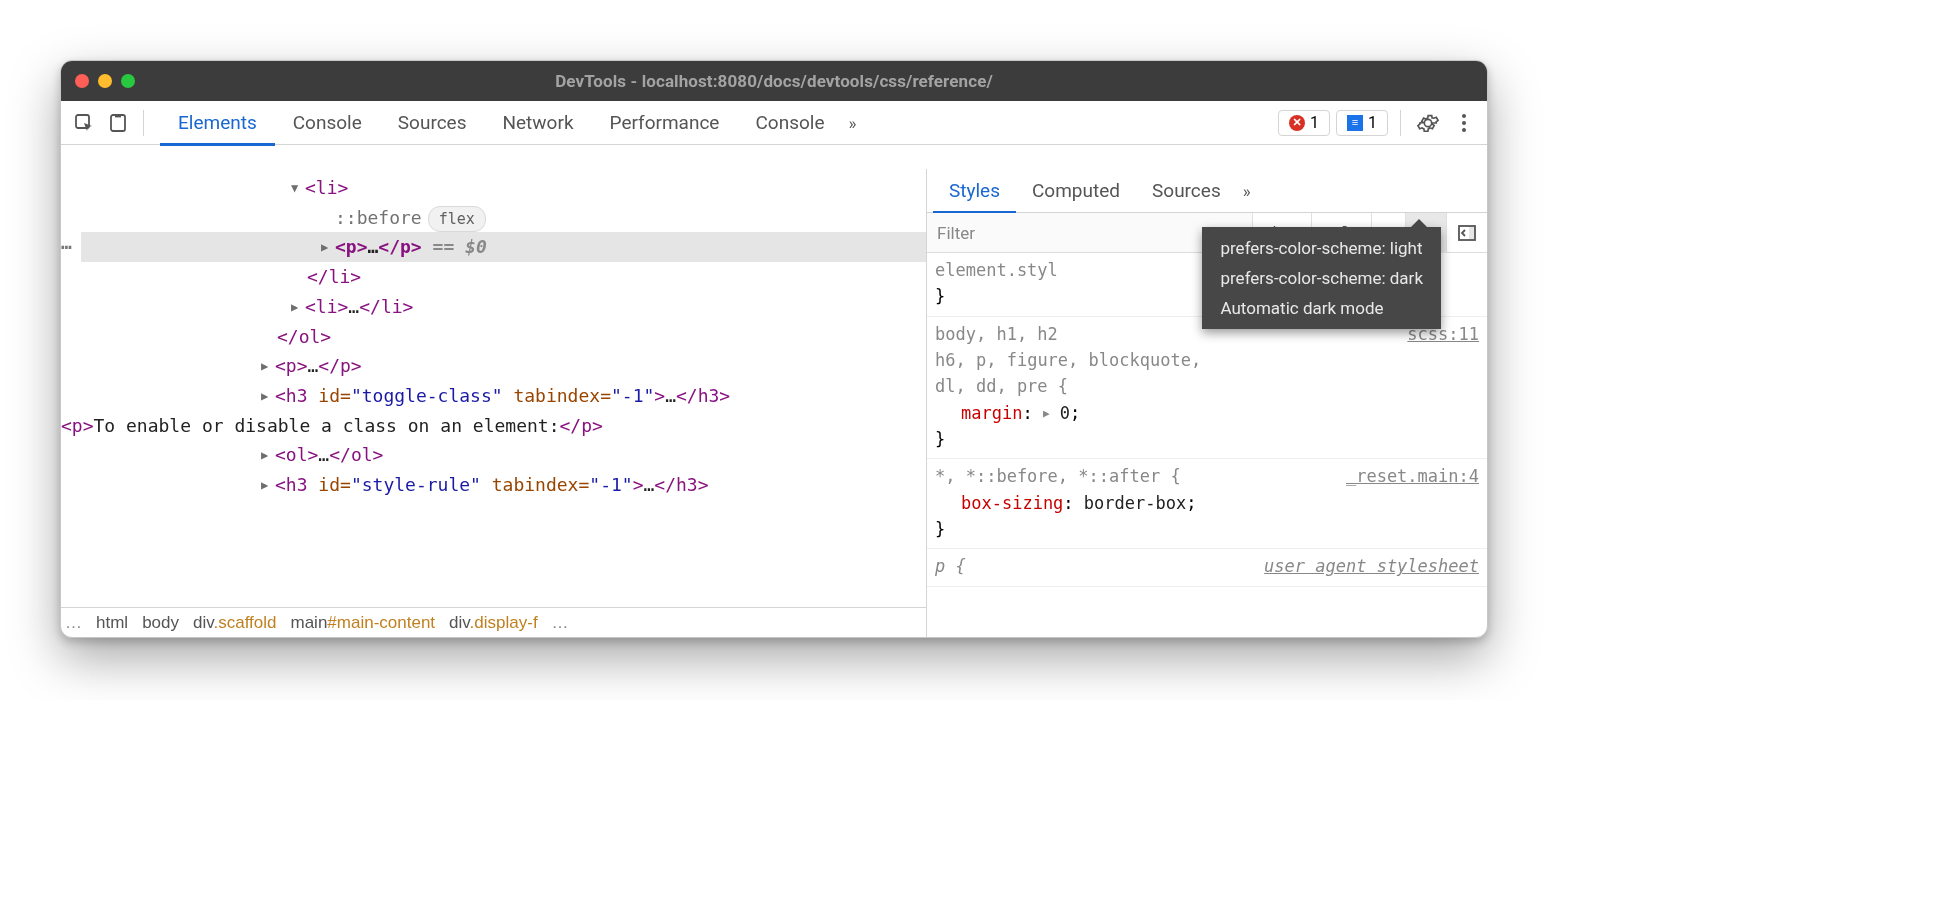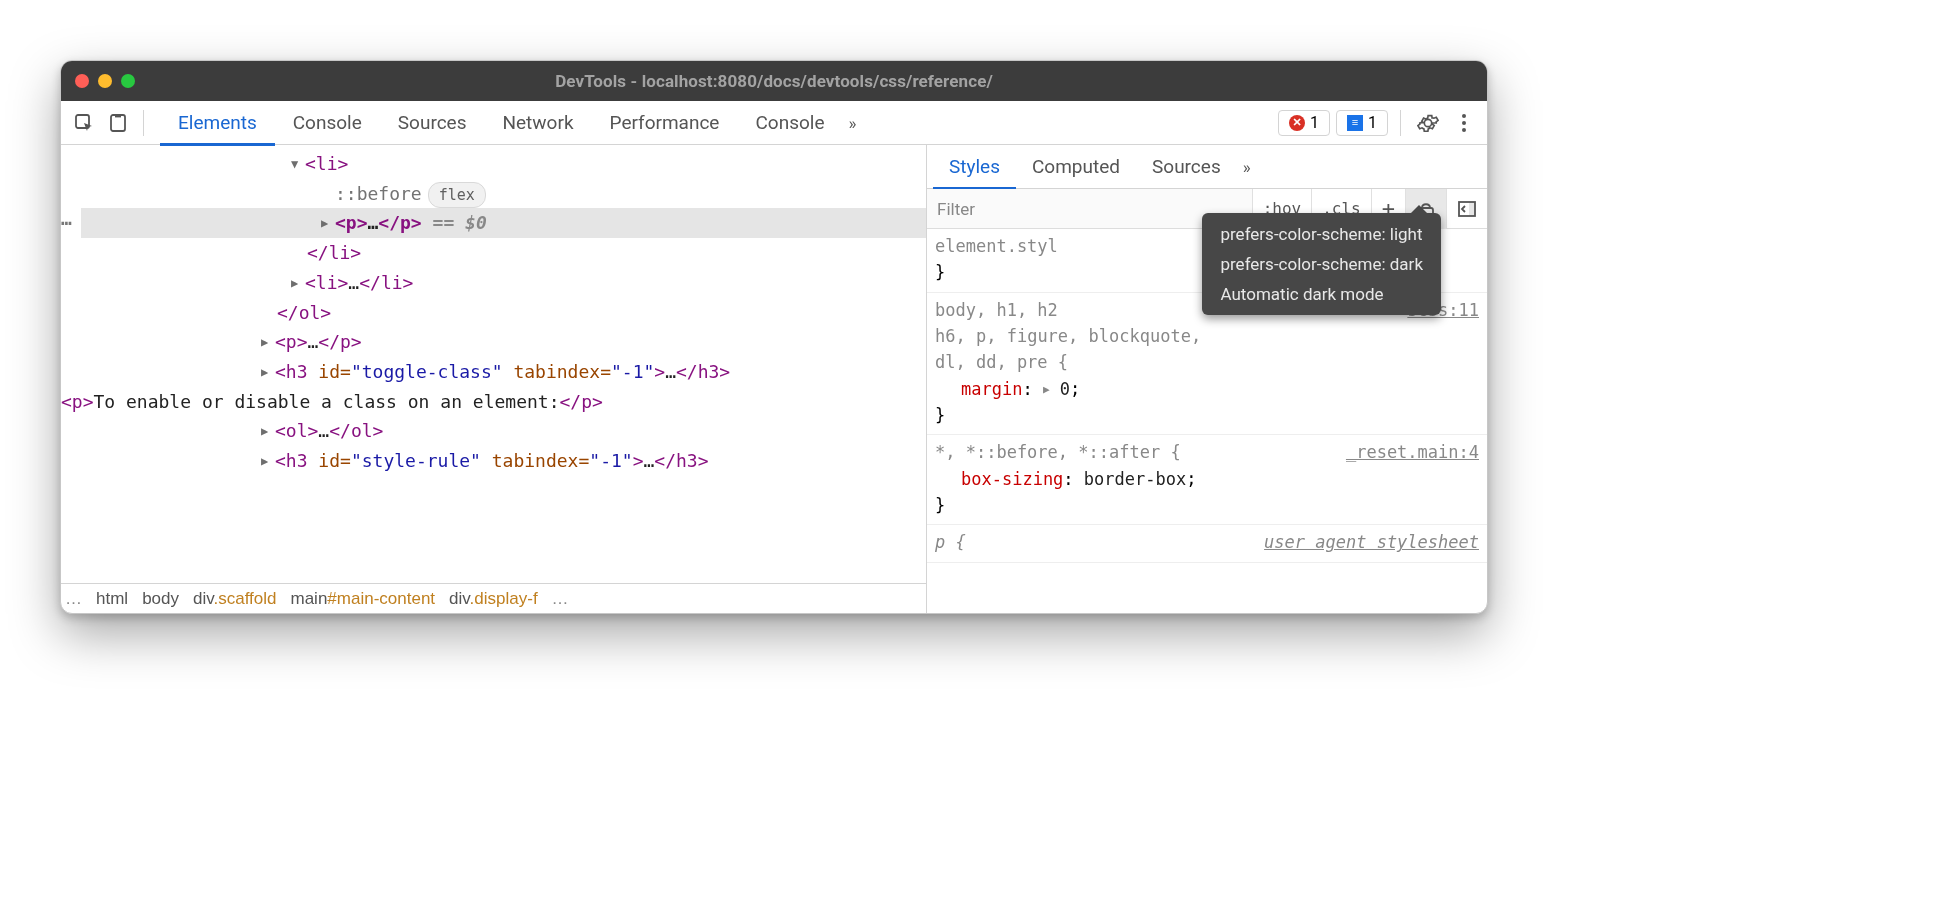--- a/index.html
+++ b/index.html
@@ -33,21 +33,21 @@
   .toolbar .divider{ width:1px;height:26px;background:#d4d4d4; margin:0 6px;}
   .tabs-main { display:flex; gap:0; margin-left:6px; flex:1; align-items:center;}
   .tab-main { padding:0 18px; height:44px; display:flex; align-items:center; font-size:19px; color:#555; cursor:default;}
   .tab-main.active { color:#1967d2; border-bottom:3px solid #1967d2; margin-top:2px;}
   .more-chevron { font-size:17px; color:#555; margin-left:6px;}
   .right-side { display:flex; align-items:center; gap:6px;}
   .pill { display:inline-flex; align-items:center; gap:5px; border:1px solid #d4d4d4; border-radius:4px; padding:2px 10px; height:26px; font-size:16px;}
   .pill .ico-err { width:16px;height:16px;border-radius:50%;background:#d93025;display:inline-flex;align-items:center;justify-content:center;color:#fff;font-size:11px;font-weight:700;}
   .pill .ico-msg { width:16px;height:16px;background:#1a73e8;display:inline-flex;align-items:center;justify-content:center;color:#fff;font-size:11px;font-weight:700;}
   
-  .content { display:flex; height:468px; }
+  .content { display:flex; height:468px;margin-top:24px; }
   .left-pane { flex:1; min-width:0; border-right:1px solid #d4d4d4; display:flex; flex-direction:column;}
   .right-pane { width:560px; display:flex; flex-direction:column; position:relative;}
 
   
   .dom { font-family:"Menlo","Consolas",monospace; font-size:18px; line-height:1.65; padding:4px 0 0 0; overflow:hidden; flex:1;}
   .dom-line { white-space:pre; padding:0 8px 0 0;}
   .indent { display:inline-block; }
   .arrow { display:inline-block; width:14px; color:#6e6e6e; font-size:12px; transform:translateY(-2px);}
   .arrow.right::before{content:"▶";}
   .arrow.down::before{content:"▼";}
@@ -88,22 +88,22 @@
   .rule-selector{color:#888;}
   .rule-src{ float:right; color:#888; text-decoration:underline; font-style:normal;}
   .rule-prop{color:#c80000;}
   .rule-val{color:#222;}
   .small-arrow{ color:#888; font-size:11px; display:inline-block; transform:translateY(-2px);}
   .user-agent{ font-style:italic; color:#888;}
   .rule-p{ padding-left:26px;}
   
   
   .tooltip-menu{
-    position:absolute; top:68px; right:46px; background:#474747; color:#e8e8e8;
-    border-radius:6px; padding:6px 0; font-size:17px; box-shadow:0 4px 10px rgba(0,0,0,.4);
+    position:absolute; top:58px; right:46px; background:#474747; color:#e8e8e8;
+    border-radius:0; padding:6px 0; font-size:17px; box-shadow:0 4px 10px rgba(0,0,0,.4);
     z-index:5;
   }
   .tooltip-menu .mi{ padding:5px 18px; white-space:nowrap;}
   .tooltip-menu::after{
     content:""; position:absolute; top:-8px; right:14px;
     border:8px solid transparent; border-bottom-color:#474747; border-top:none;
   }
 
   svg { display:block;}
 </style>

